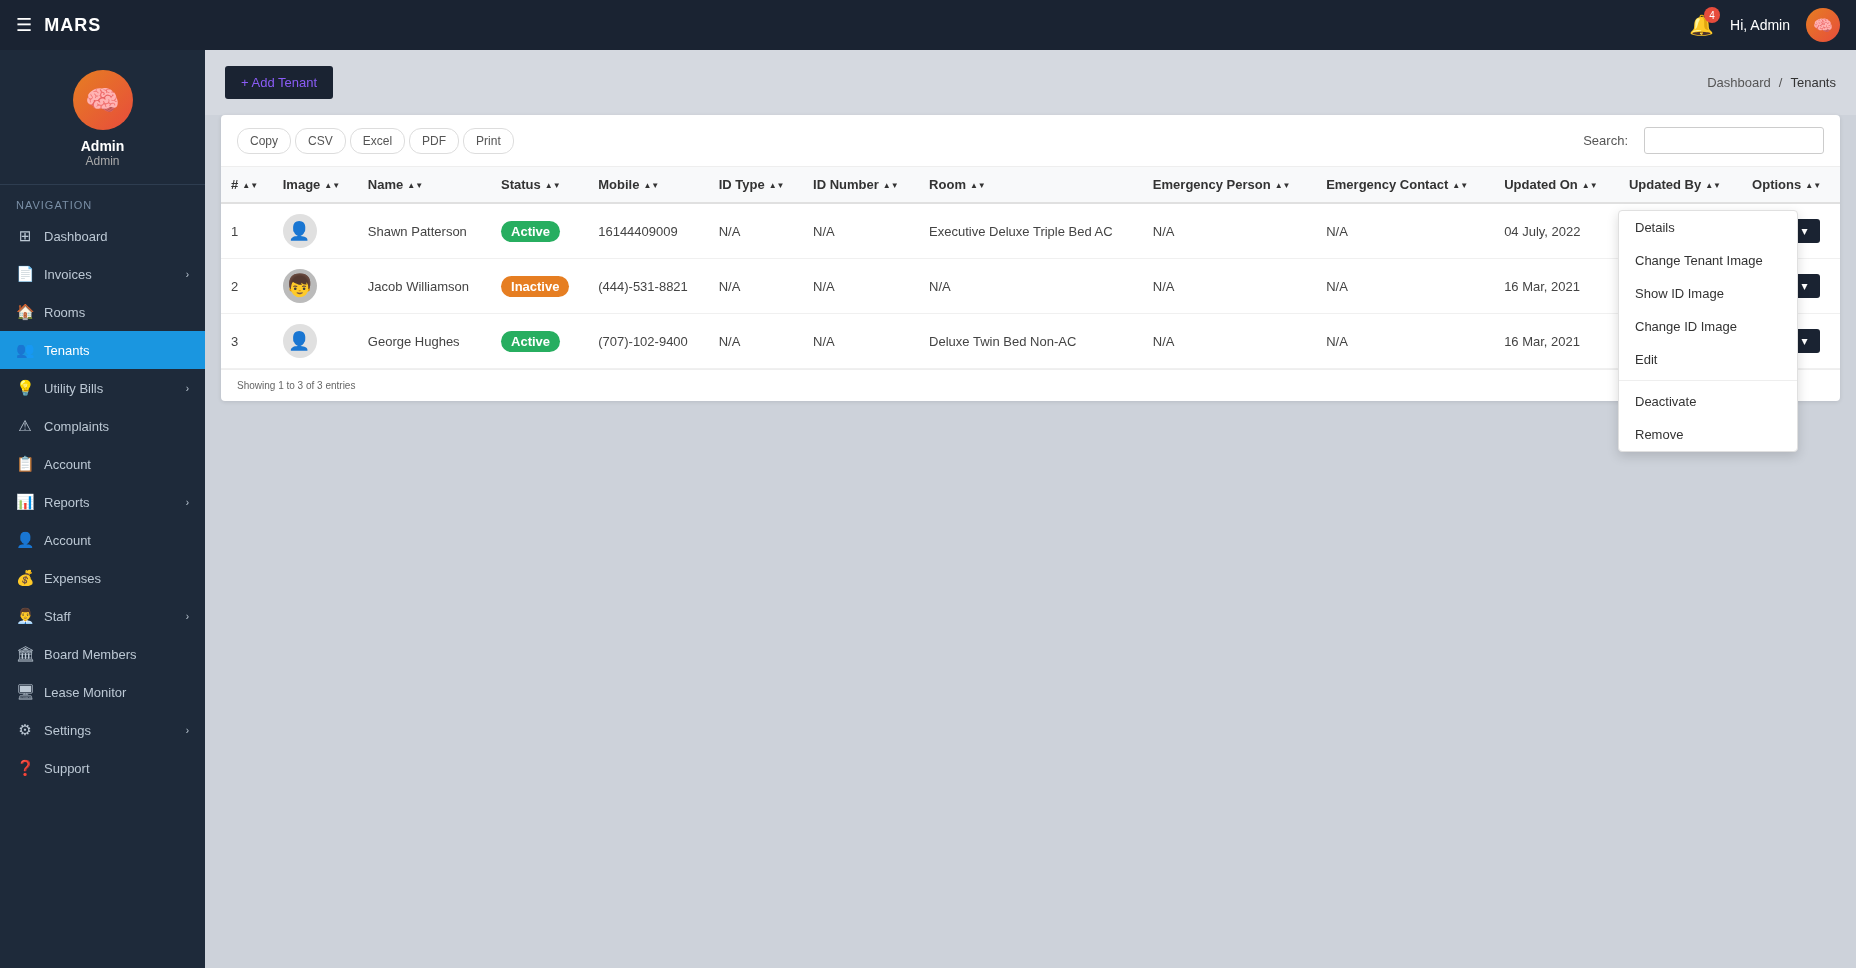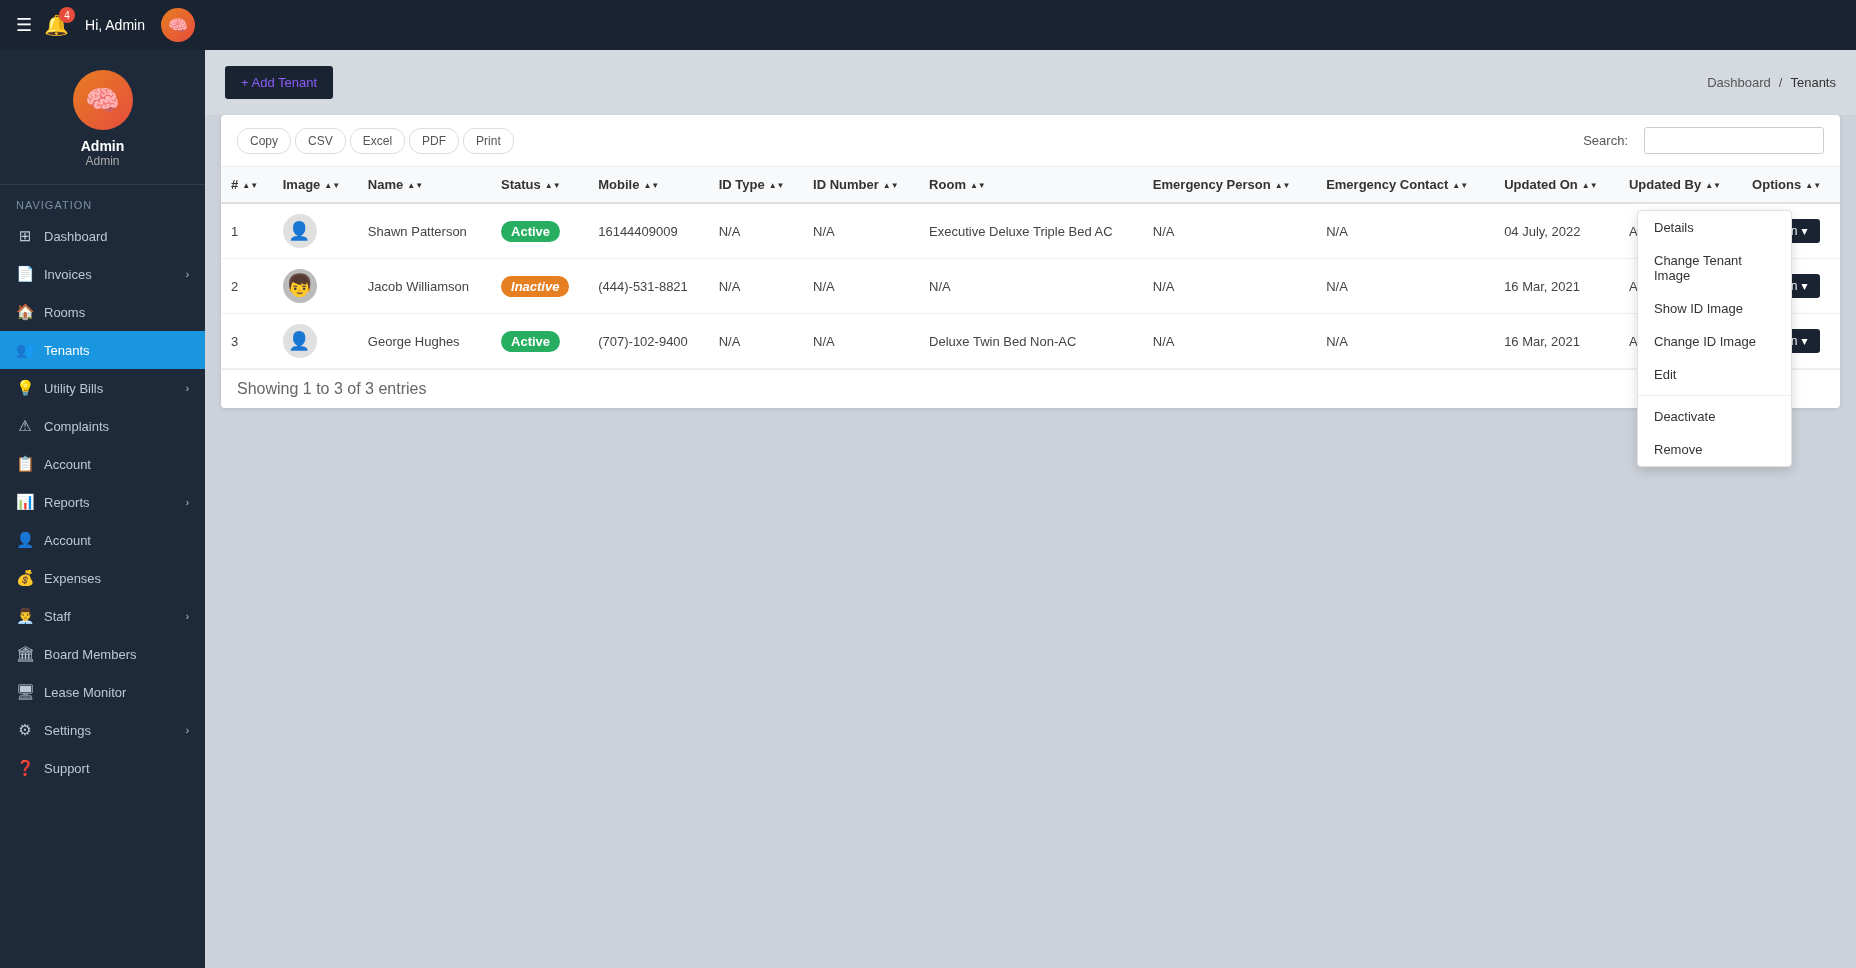--- a/index.html
+++ b/index.html
@@ -139,58 +139,59 @@
       padding: 10px 10px; color: #444;
       border-bottom: 1px solid #f0f0f0;
       vertical-align: middle;
     }
 
     .status-badge {
       display: inline-block; padding: 3px 10px;
       border-radius: 12px; font-size: 13px; font-weight: 600; color: #fff;
     }
     .status-active { background: #27ae60; }
-    .status-inactive { background: #e67e22; font-style: italic; }
+    .status-inactive { background: #e67e22; }
 
     .avatar-cell {
       width: 34px; height: 34px; border-radius: 50%;
       background: #e0e0e0; display: flex; align-items: center;
       justify-content: center; font-size: 18px; color: #999; overflow: hidden;
     }
 
     .action-btn {
       background: #1a2332; color: #fff;
       border: none; padding: 5px 12px; font-size: 12px;
       cursor: pointer; border-radius: 3px;
       display: inline-flex; align-items: center; gap: 4px;
     }
 
     .table-footer {
-      padding: 10px 16px; font-size: 16px; color: #666;
+      padding: 10px 16px; font-size: 10px; color: #666;
       border-top: 1px solid #eee;
     }
 
     
     .dropdown-menu {
-      position: absolute; top: 210px; right: 64px;
+      position: absolute; top: 210px; right: 58px;
       background: #fff; border: 1px solid #e0e0e0;
       border-radius: 4px; box-shadow: 0 4px 12px rgba(0,0,0,0.15);
-      width: 155px; z-index: 200;
+      width: 180px; z-index: 200;
     }
     .dropdown-item {
       padding: 9px 16px; font-size: 13px; color: #333;
       cursor: pointer; display: block;
     }
     .dropdown-divider { border: none; border-top: 1px solid #eee; margin: 4px 0; }
   </style>
 </head>
 <body>
 
 <div class="topbar">
   <span class="topbar-hamburger">☰</span>
+  <span class="topbar-logo">MARS</span>
   <div class="topbar-right">
     <div class="topbar-bell-wrap">
       <span class="topbar-bell">🔔</span>
       <span class="topbar-badge">4</span>
     </div>
     <span class="topbar-username">Hi, Admin</span>
     <div class="topbar-avatar">🧠</div>
   </div>
 </div>
 

